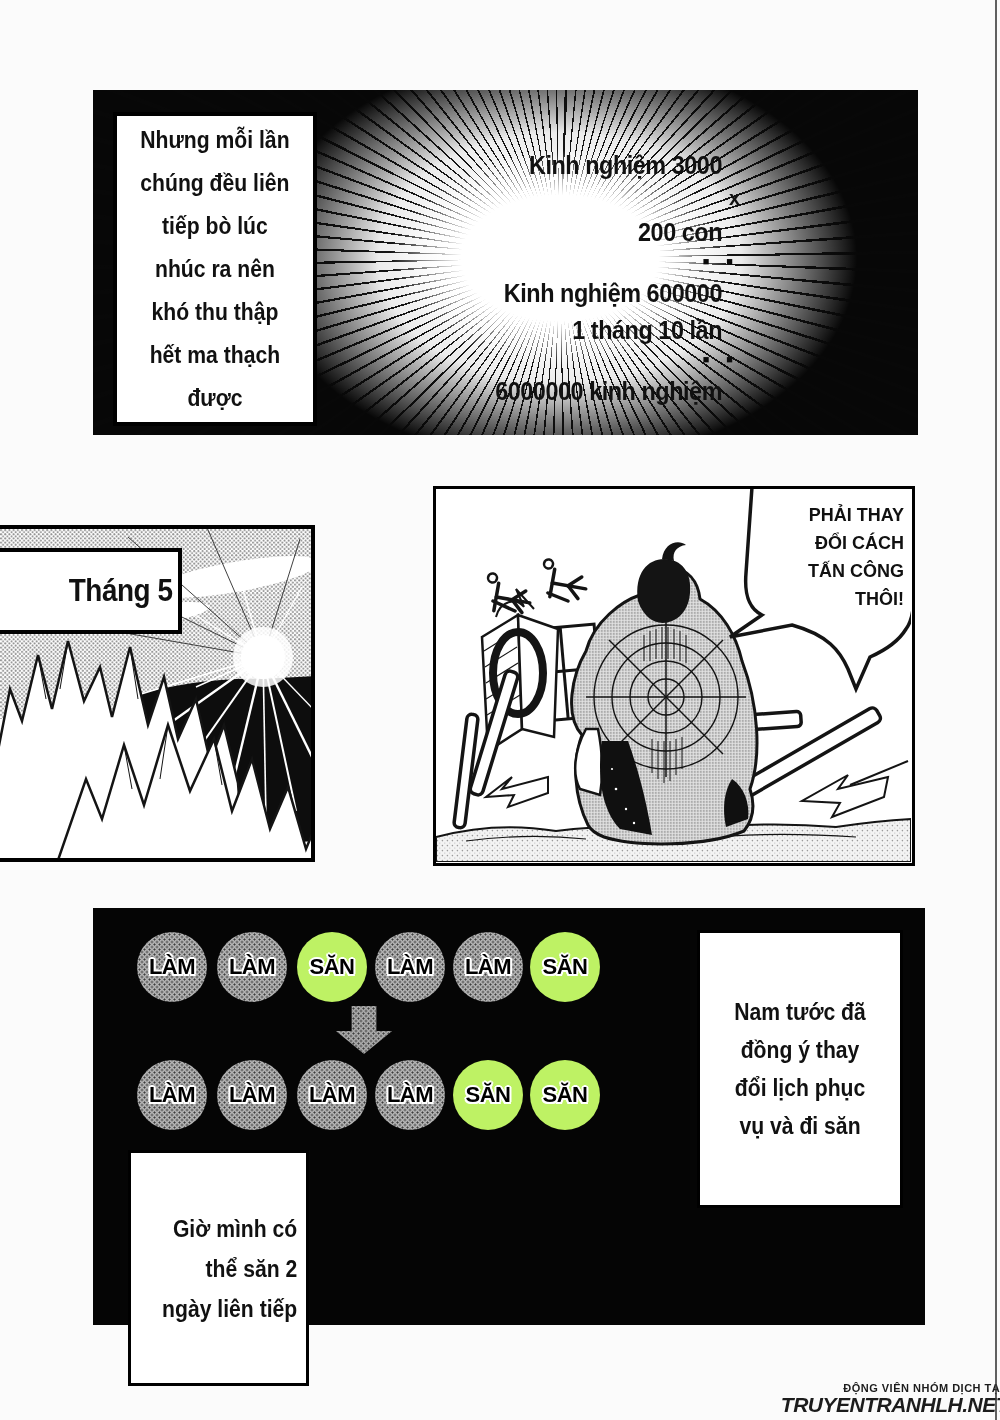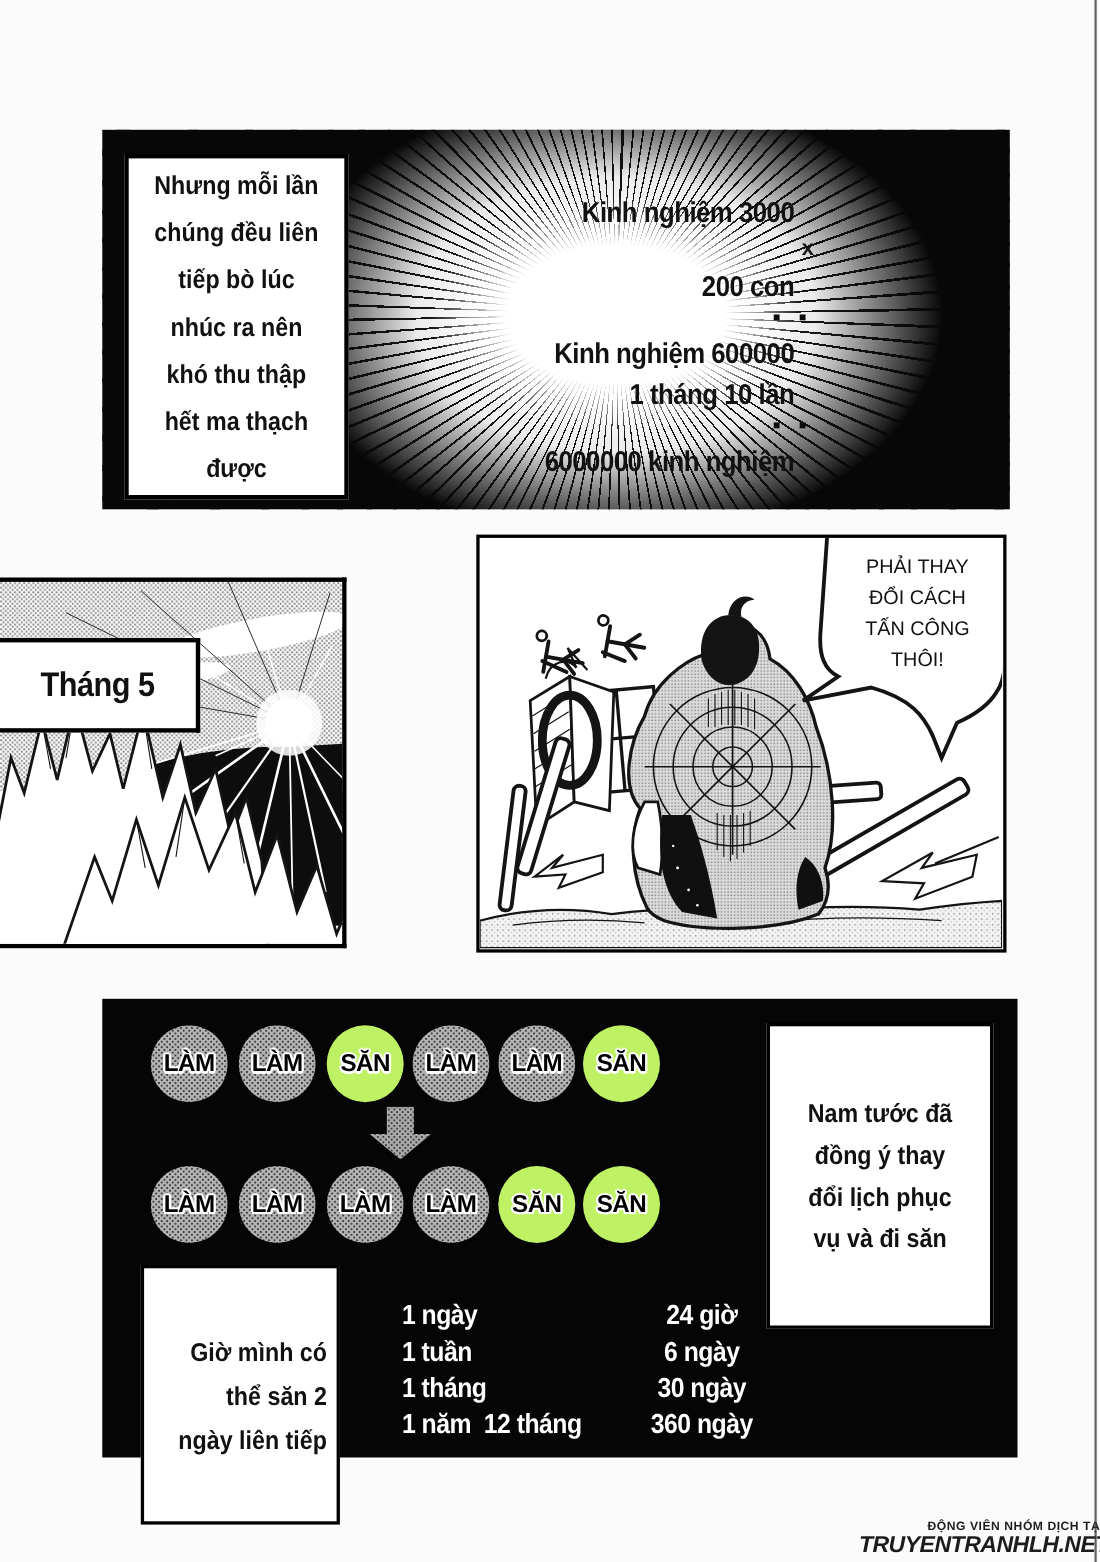--- a/index.html
+++ b/index.html
@@ -8,43 +8,43 @@
   .abs{position:absolute;}
   .multiline{white-space:pre-line;}
   .cond{transform:scaleX(.9);transform-origin:50% 50%;}
 
   
   #panel-top{left:93px;top:90px;width:825px;height:345px;
     background:
       radial-gradient(ellipse 170px 108px at 467px 168px,#ffffff 58%,rgba(255,255,255,0) 100%),
       repeating-conic-gradient(from 2deg at 467px 168px,rgba(8,8,8,.95) 0deg .55deg,rgba(8,8,8,0) .55deg 3.1deg),
       radial-gradient(ellipse 330px 228px at 467px 168px,#ffffff 32%,rgba(255,255,255,.92) 55%,rgba(255,255,255,0) 90%),
-      #070707; margin-top: 28px;}
+      #070707;}
   .note-box{background:#fff;border:4px solid #000;display:flex;align-items:center;justify-content:center;text-align:center;}
   #top-left-note{left:20px;top:22px;width:196px;height:306px;}
   #top-left-note .txt{font-size:23.5px;font-weight:bold;line-height:43px;}
   #top-right-note{left:619px;top:45px;width:188px;height:212px;}
   #top-right-note .txt{font-size:23.5px;font-weight:bold;line-height:42px;}
   #calc-block{left:287px;top:60px;width:360px;text-align:right;font-weight:bold;}
   .calc-line{font-size:26px;line-height:30px;margin-bottom:7px;letter-spacing:-.5px;}
   .calc-x{font-size:20px;line-height:22px;margin-bottom:8px;}
   .calc-eq{font-size:11px;line-height:14px;letter-spacing:7px;margin-bottom:10px;color:#0a0a0a;}
 
   
   #panel-month{left:0px;top:525px;width:315px;height:337px;background:#fff;
     border:4px solid #000;border-left:none;box-sizing:border-box;overflow:hidden;}
   #month-label-box{left:0;top:19px;width:178px;height:78px;background:#fff;
-    border:4px solid #000;border-left:none;display:flex;align-items:center;justify-content:center;z-index:3;margin-top:32px;}
+    border:4px solid #000;border-left:none;display:flex;align-items:center;justify-content:flex-end;z-index:3;}
   #month-label-box .txt{font-size:31px;font-weight:bold;letter-spacing:-.5px;}
 
   
   #panel-char{left:433px;top:486px;width:482px;height:380px;background:#fff;
     border:3.5px solid #000;box-sizing:border-box;overflow:hidden;}
-  #speech-text{left:328px;top:12px;width:140px;text-align:center;
-    font-size:18px;font-weight:normal;line-height:28px;z-index:4;}
+  #speech-text{left:328px;top:12px;width:140px;text-align:right;
+    font-size:18px;font-weight:bold;line-height:28px;z-index:4;}
 
   
   #panel-schedule{left:93px;top:908px;width:832px;height:417px;background:#050505;}
   .circ{position:absolute;width:70px;height:70px;border-radius:50%;
     display:flex;align-items:center;justify-content:center;}
   .circ .lbl{font-size:22px;font-weight:bold;letter-spacing:-.5px;color:#000;
     text-shadow:-2px 0 #fff,2px 0 #fff,0 -2px #fff,0 2px #fff,
                 -1.5px -1.5px #fff,1.5px -1.5px #fff,-1.5px 1.5px #fff,1.5px 1.5px #fff;}
   .circ.work{background-color:#b3b3b3;
     background-image:radial-gradient(circle,#3d3d3d 27%,rgba(0,0,0,0) 30%),
@@ -308,38 +308,20 @@
   <div class="circ work abs" style="left:282px;top:152px">
       <span class="lbl">LÀM</span>
     </div>
   <div class="circ hunt abs" style="left:360px;top:152px">
       <span class="lbl">SĂN</span>
     </div>
   <div class="circ hunt abs" style="left:437px;top:152px">
       <span class="lbl">SĂN</span>
     </div>
 
-  <div class="abs" id="conv-table">
-    <div class="t-row">
-      <div class="lbl cond">1 ngày</div>
-      <div class="val cond">24 giờ</div>
-    </div>
-    <div class="t-row">
-      <div class="lbl cond">1 tuần</div>
-      <div class="val cond">6 ngày</div>
-    </div>
-    <div class="t-row">
-      <div class="lbl cond">1 tháng</div>
-      <div class="val cond">30 ngày</div>
-    </div>
-    <div class="t-row">
-      <div class="lbl cond">1 năm  12 tháng</div>
-      <div class="val cond">360 ngày</div>
-    </div>
-  </div>
 </div>
 
 <div class="abs note-box" id="baron-note">
   <div class="txt multiline cond">Nam tước đã
 đồng ý thay
 đổi lịch phục
 vụ và đi săn</div>
 </div>
 <div class="abs note-box" id="hunt-note">
   <div class="txt multiline cond">Giờ mình có

